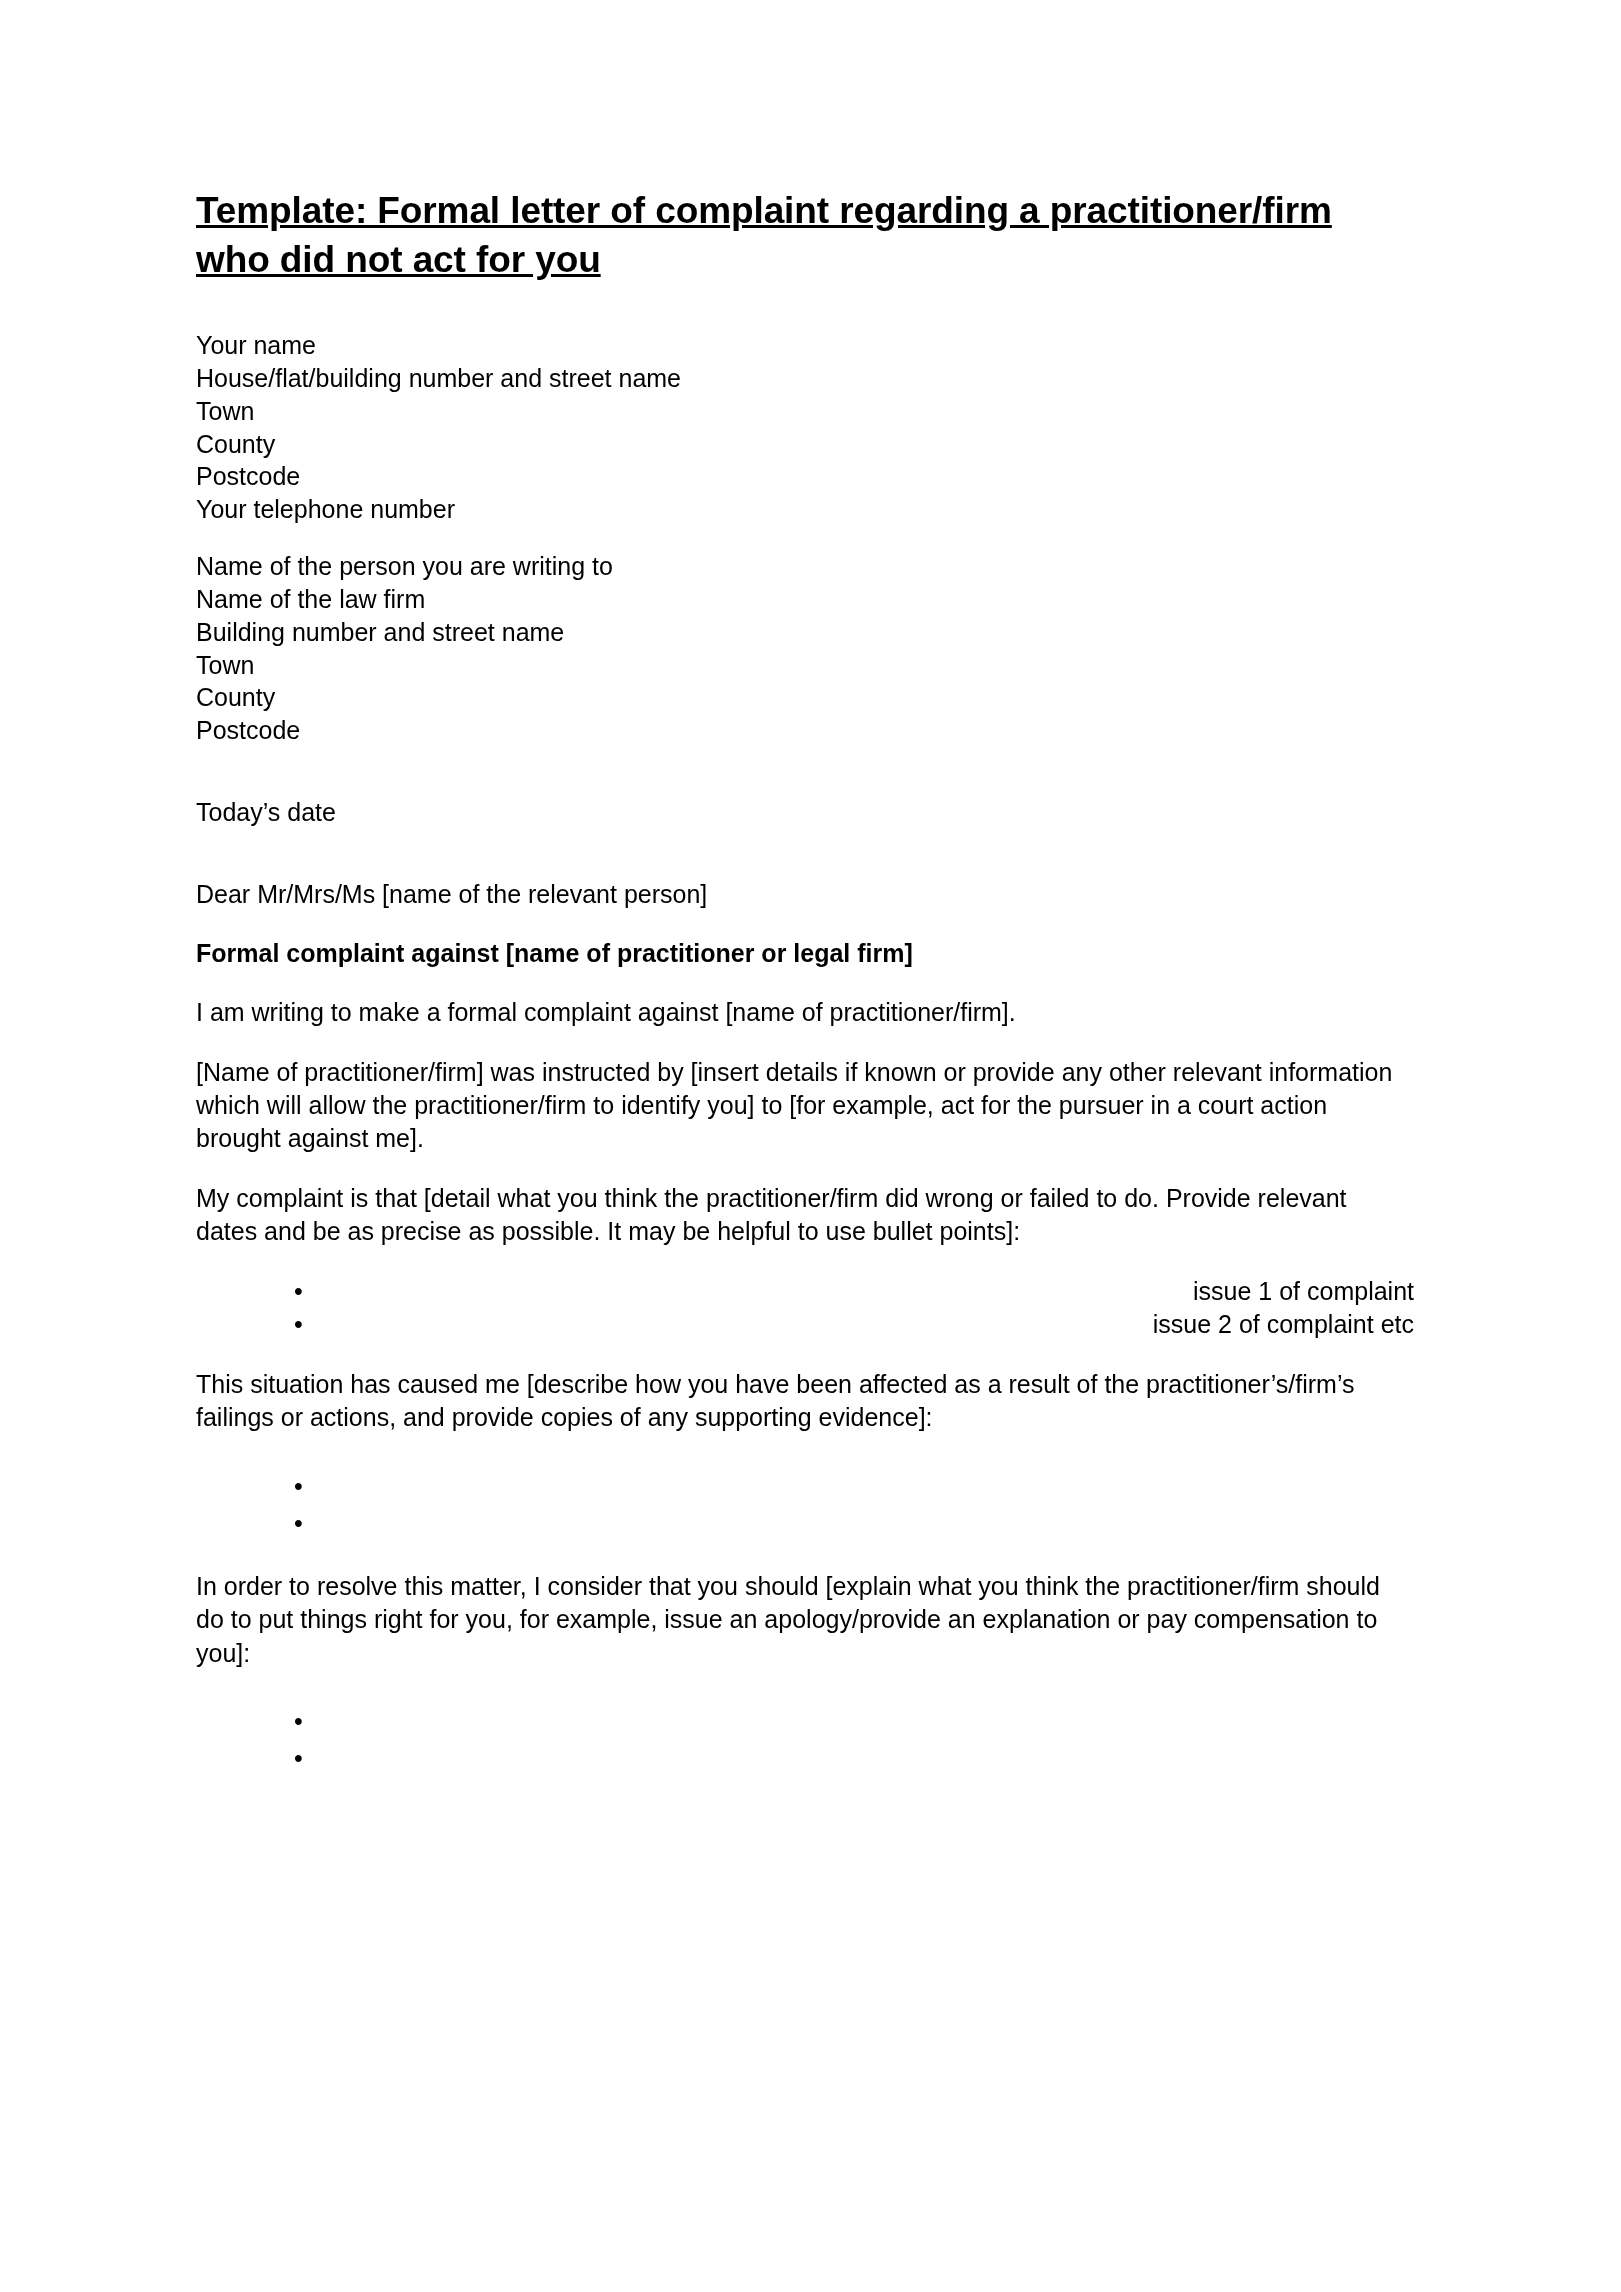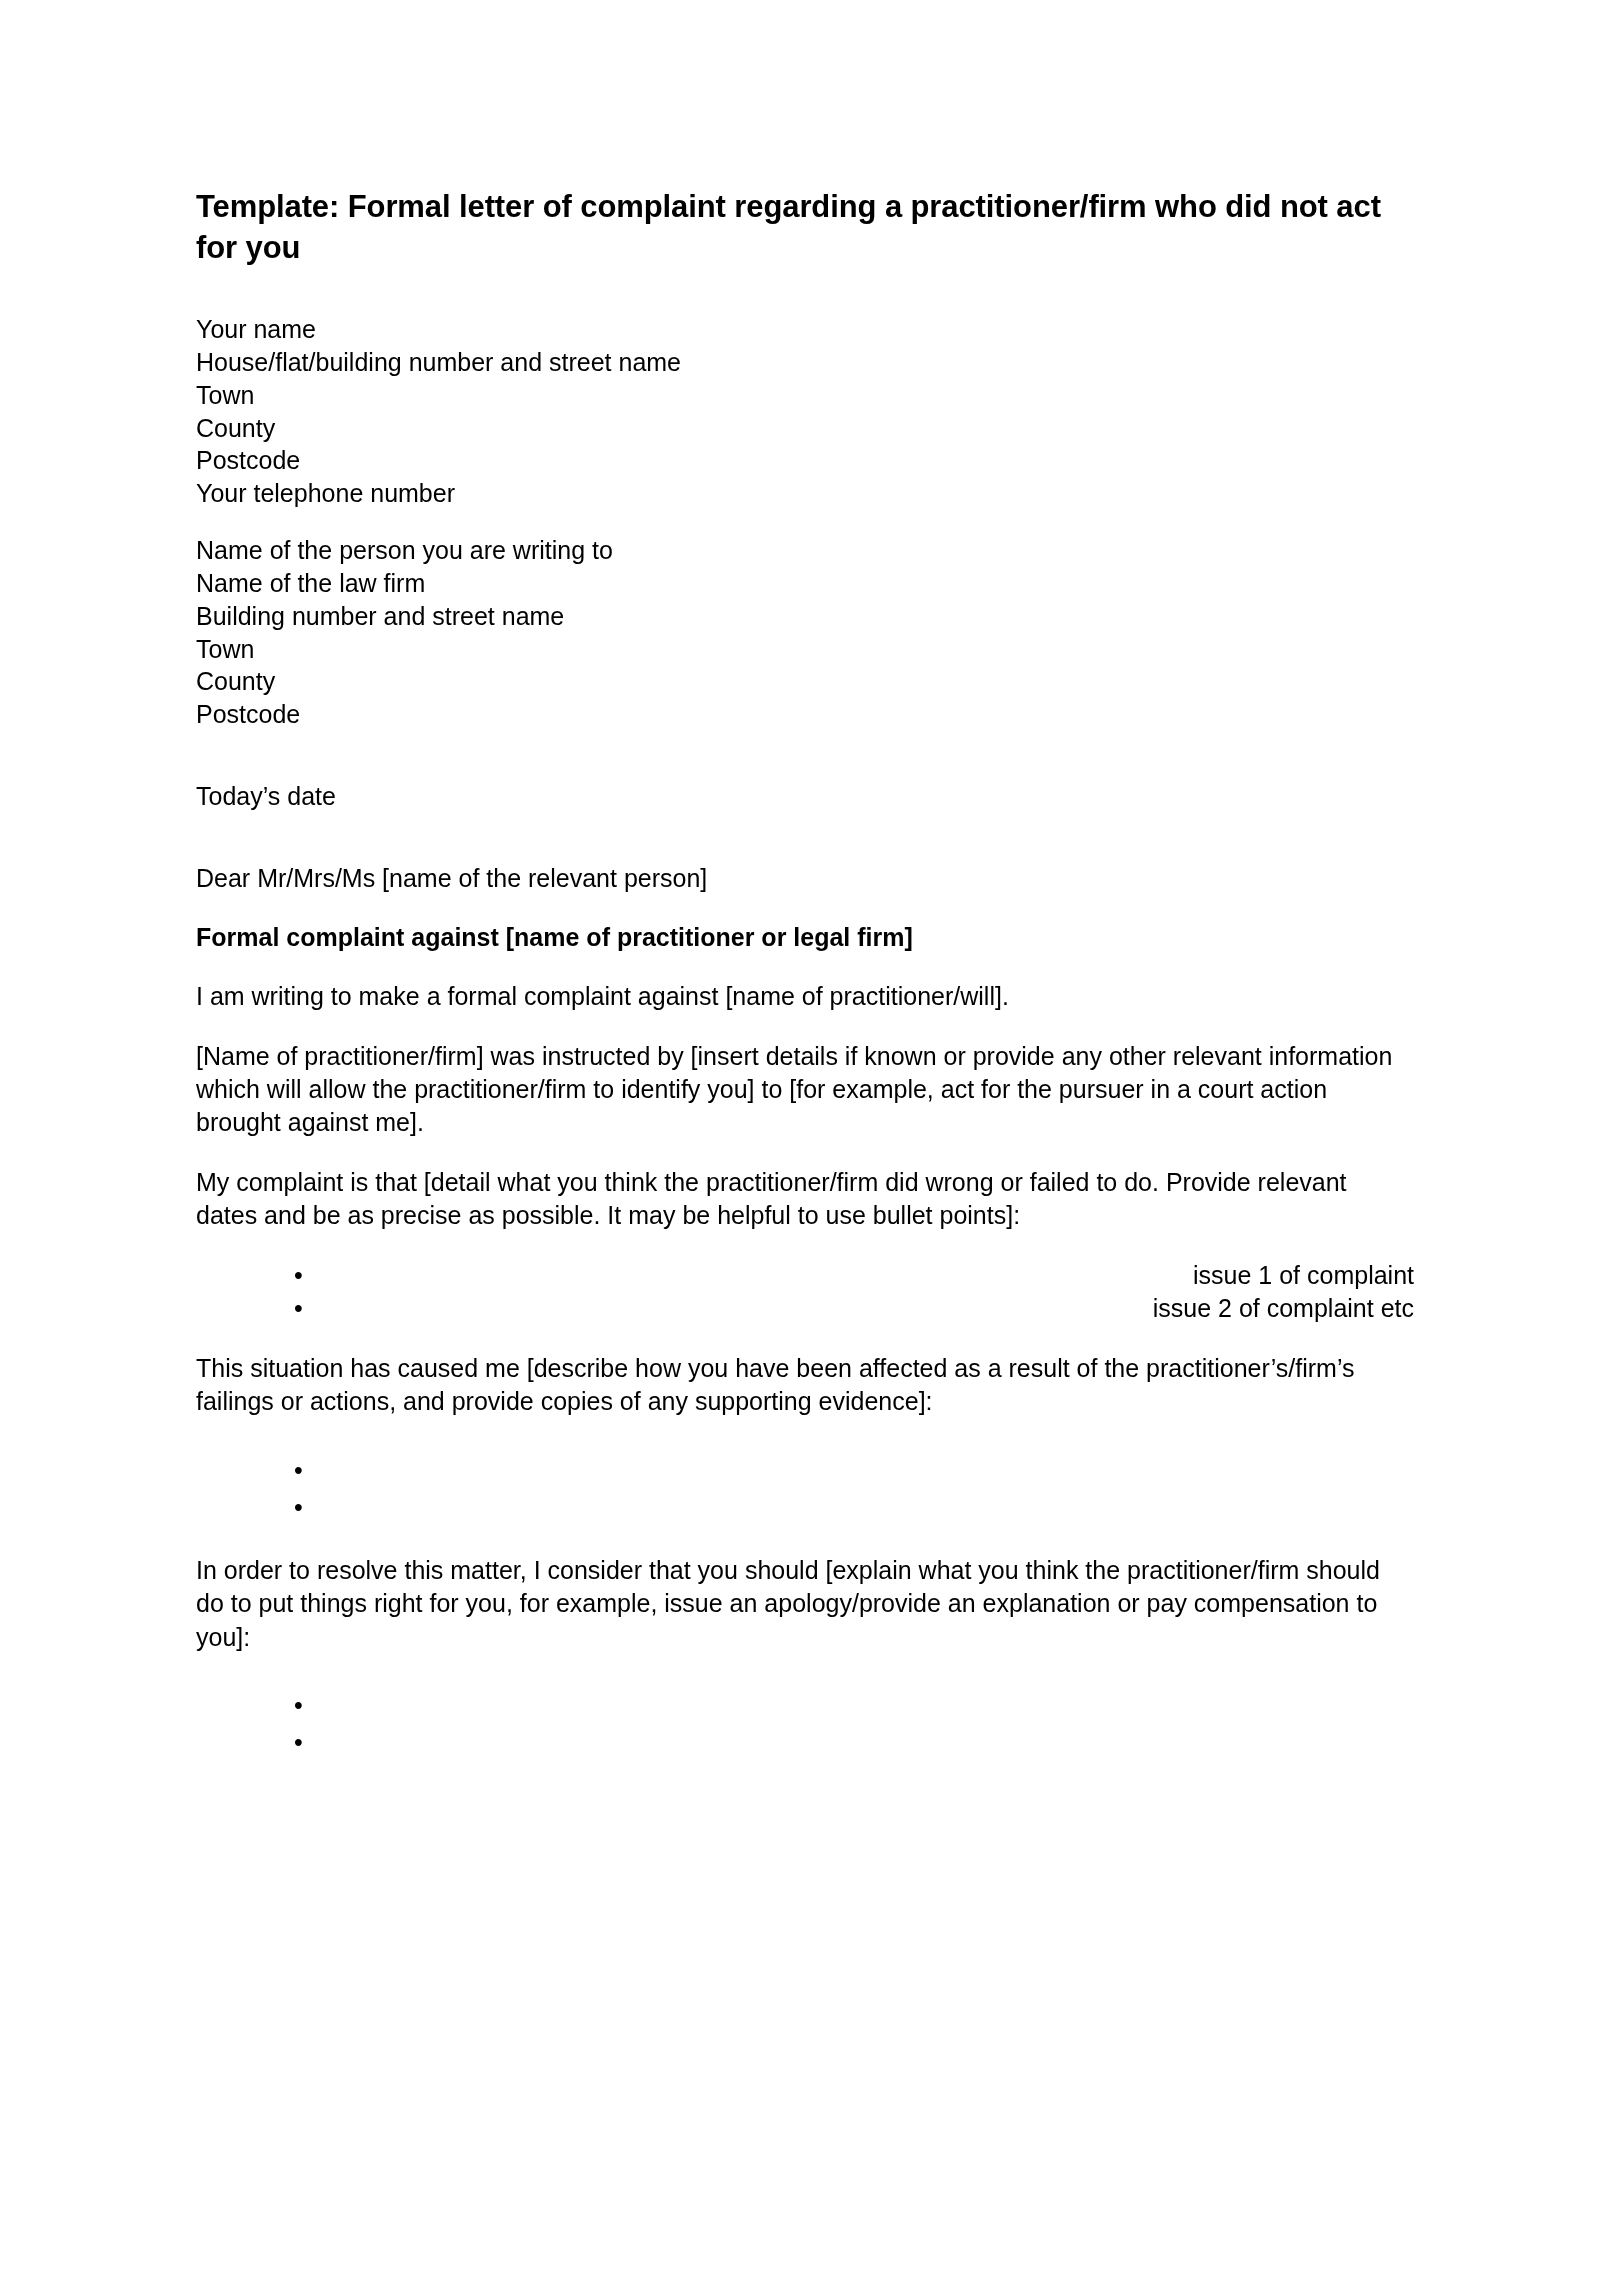--- a/index.html
+++ b/index.html
@@ -16,26 +16,27 @@
   }
   .page {
     position: relative;
     width: 1621px;
     height: 2293px;
     background: #ffffff;
     box-sizing: border-box;
     padding: 186px 207px 0 196px;
   }
   .doc-title {
-    font-size: 31px;
+    font-size: 37px;
     font-weight: bold;
     line-height: 1.33;
     letter-spacing: -0.1px;
     margin: 0 0 45px 0;
     max-width: 1220px;
+    text-decoration: underline;
   }
   .sender-block {
     text-align: left;
     font-size: 25px;
     line-height: 1.31;
     margin: 0 0 0 0;
   }
   .sender-block .addr-line {
     display: block;
   }
@@ -122,21 +123,21 @@
     <span class="addr-line">County</span>
     <span class="addr-line">Postcode</span>
   </div>
 
   <p class="date-line">Today’s date</p>
 
   <p class="salutation">Dear Mr/Mrs/Ms [name of the relevant person]</p>
 
   <p class="subject-line">Formal complaint against [name of practitioner or legal firm]</p>
 
-  <p class="body-para">I am writing to make a formal complaint against [name of practitioner/will].</p>
+  <p class="body-para">I am writing to make a formal complaint against [name of practitioner/firm].</p>
 
   <p class="body-para">[Name of practitioner/firm] was instructed by [insert details if known or provide any other relevant information which will allow the practitioner/firm to identify you] to [for example, act for the pursuer in a court action brought against me].</p>
 
   <p class="body-para">My complaint is that [detail what you think the practitioner/firm did wrong or failed to do.  Provide relevant dates and be as precise as possible.  It may be helpful to use bullet points]:</p>
 
   <ul class="bullet-list">
     <li>issue 1 of complaint</li>
     <li>issue 2 of complaint etc</li>
   </ul>
 

